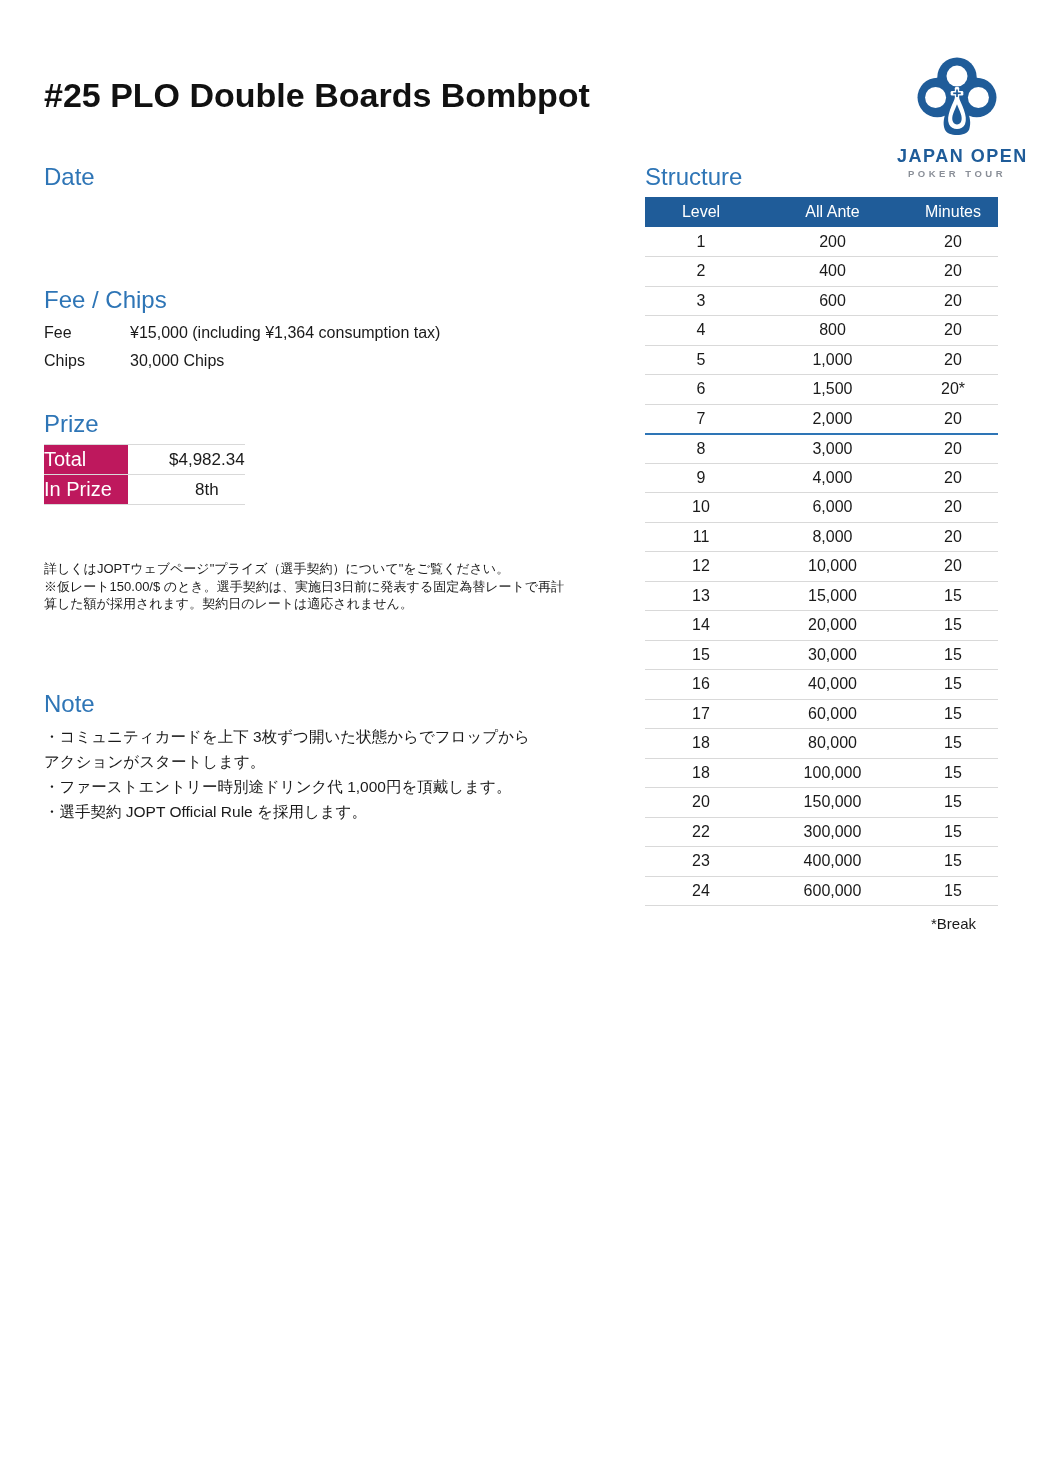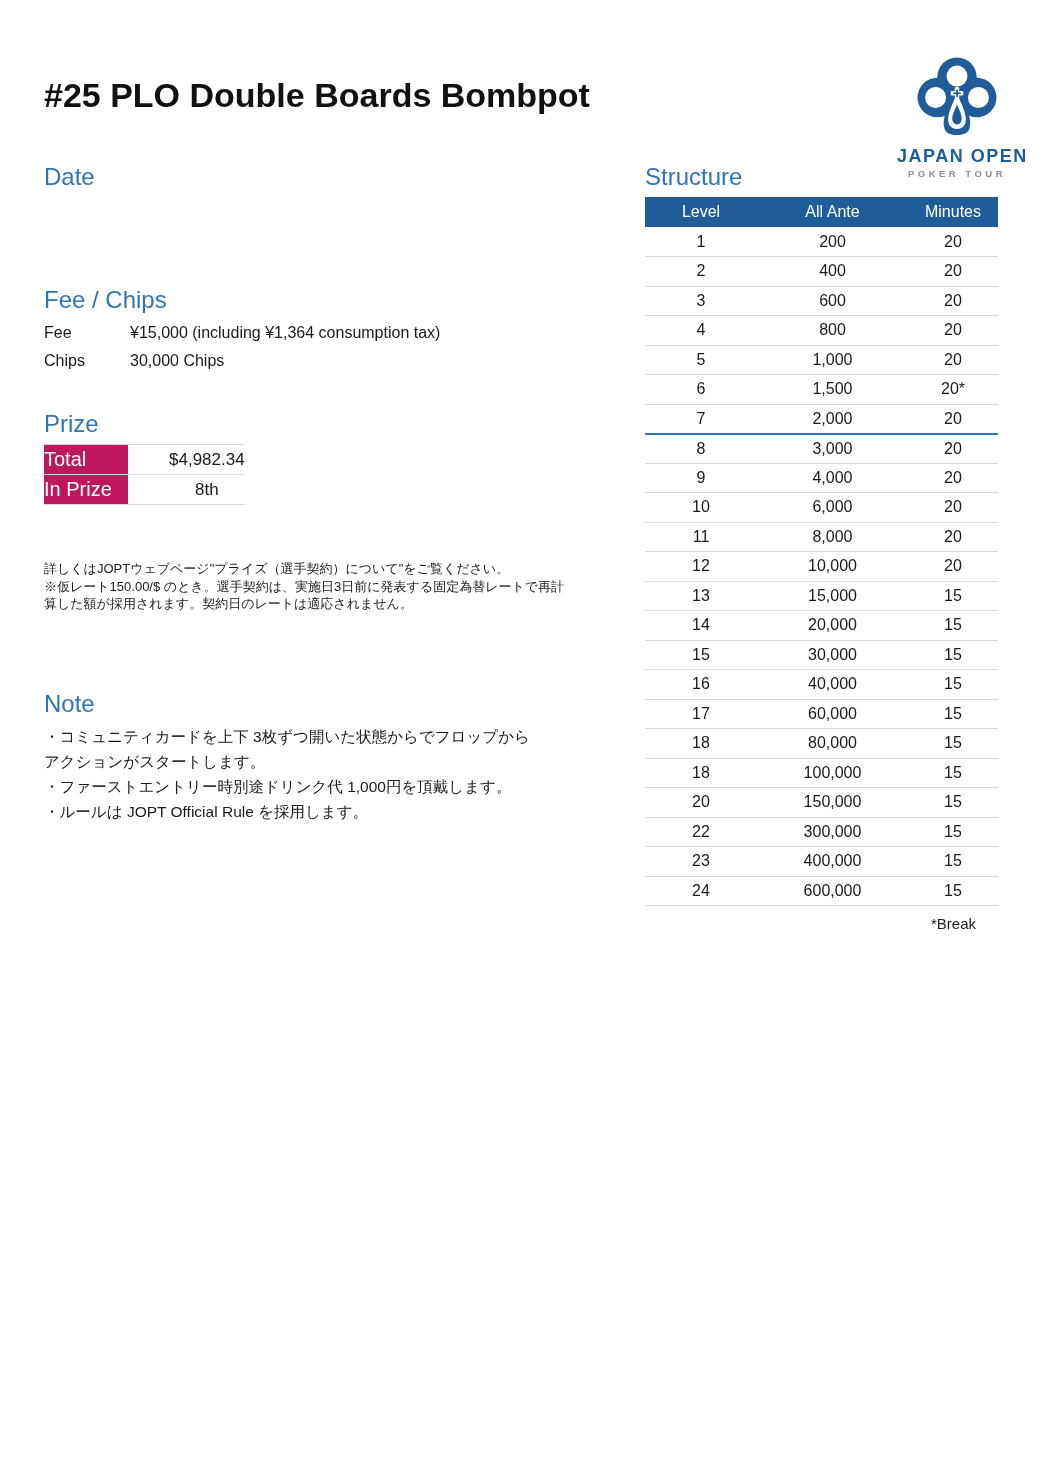--- a/index.html
+++ b/index.html
@@ -195,21 +195,21 @@
   <div class="disclaimer">
       <p>詳しくはJOPTウェブページ"プライズ（選手契約）について"をご覧ください。</p>
       <p>※仮レート150.00/$ のとき。選手契約は、実施日3日前に発表する固定為替レートで再計算した額が採用されます。契約日のレートは適応されません。</p>
     </div>
 
   <div class="note-section">
     <div class="section-heading">Note</div>
     <div class="note-items">
         <div class="note-item">・コミュニティカードを上下 3枚ずつ開いた状態からでフロップからアクションがスタートします。</div>
         <div class="note-item">・ファーストエントリー時別途ドリンク代 1,000円を頂戴します。</div>
-        <div class="note-item">・ルールは JOPT Official Rule を採用します。</div>
+        <div class="note-item">・選手契約 JOPT Official Rule を採用します。</div>
       </div>
   </div>
 
   <div class="structure-section">
     <div class="section-heading">Structure</div>
     <table class="structure-table">
       <colgroup>
           <col class="c-level">
           <col class="c-ante">
           <col class="c-min">

